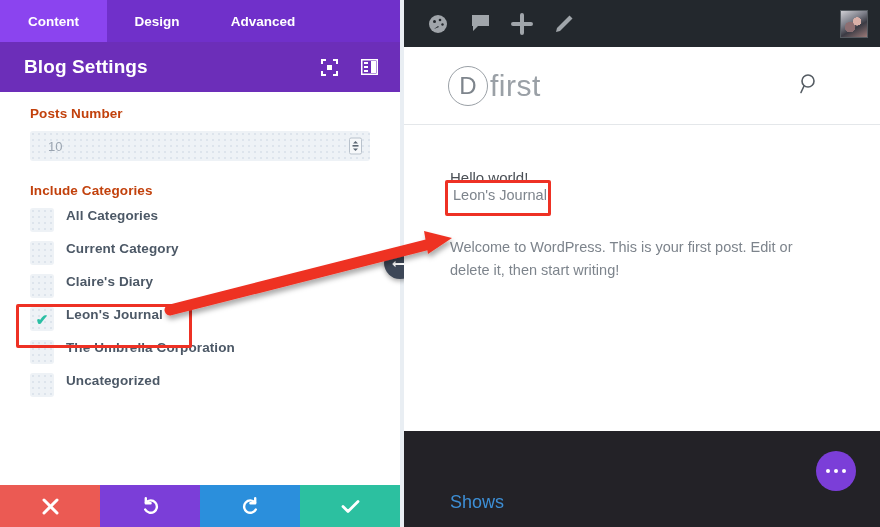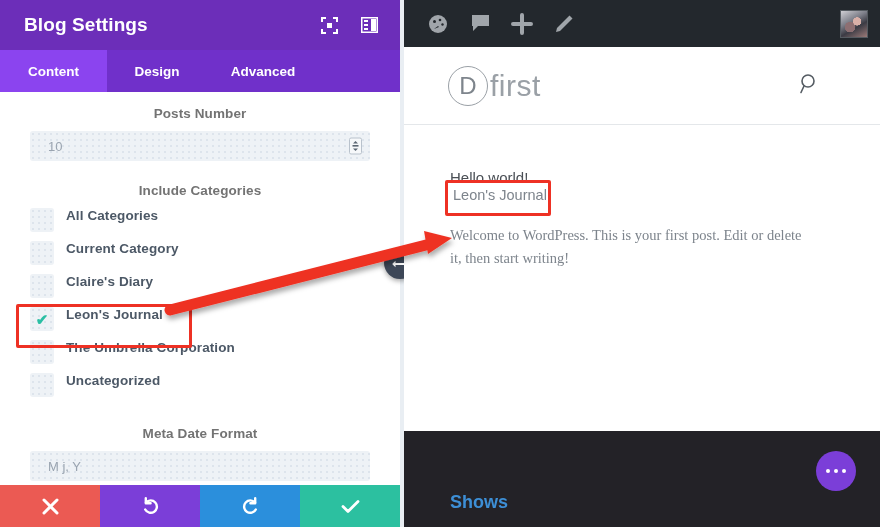--- a/index.html
+++ b/index.html
@@ -48,22 +48,22 @@
   .tab.active { background: #8b44ef; }
 
   #panel-body {
     position: absolute; top: 92px; left: 0;
     width: 400px; height: 393px;
     background: #ffffff;
     padding: 14px 30px 0 30px;
     overflow: hidden;
   }
   .field-label {
-    font-size: 13.5px; color: #737373; font-weight: bold;
-    margin-bottom: 10px; letter-spacing: .1px; text-align: center;
+    font-size: 13.5px; color: #c2410c; font-weight: bold;
+    margin-bottom: 10px; letter-spacing: .1px;
   }
   .text-input {
     position: relative;
     height: 30px; border-radius: 3px;
     background-color: #eef2f6;
     background-image: radial-gradient(#dde4ec 0.8px, transparent 0.9px);
     background-size: 6px 6px;
     display: flex; align-items: center;
     padding: 0 18px;
     font-size: 13px; color: #9aa4b0;
@@ -213,34 +213,33 @@
     font-size: 14.5px; color: #7d848c;
     padding: 1px 3px;
   }
   #post-meta::after {
     content: ""; position: absolute;
     left: -5px; top: -6px; width: 100px; height: 30px;
     border: 3px solid #ee3124; border-radius: 2px;
     pointer-events: none;
   }
   #post-excerpt {
-    margin-top: 20px;
+    margin-top: 32px;
     font-size: 14.5px; color: #7d848c; line-height: 1.6;
     max-width: 360px;
-    font-family: Liberation Serif, serif;
   }
 
   #dark-footer {
     position: absolute; left: 0; bottom: 0;
     width: 476px; height: 96px;
     background: #232227;
   }
   #shows-label {
     position: absolute; left: 46px; bottom: 14px;
-    font-size: 18px; color: #3d8fd6; font-weight: bold;
+    font-size: 18px; color: #3d8fd6; font-weight: normal;
     cursor: pointer;
   }
   #fab {
     position: absolute; right: 24px; bottom: 36px;
     width: 40px; height: 40px; border-radius: 50%;
     background: #7b3ed8;
     display: flex; align-items: center; justify-content: center;
     cursor: pointer;
   }
   .fab-dot {
@@ -254,46 +253,46 @@
     width: 880px; height: 527px;
     pointer-events: none;
   }
 </style>
 </head>
 <body>
 
 <div id="app">
 
   <div id="settings-panel">
+
+    <div id="panel-tabs">
+      <div class="tab t0 active">Content</div>
+      <div class="tab t1">Design</div>
+      <div class="tab t2">Advanced</div>
+    </div>
 
     <div id="panel-header">
       <div id="panel-title">Blog Settings</div>
 
       <div class="hdr-icon">
         <svg width="17" height="17" viewBox="0 0 17 17">
           <path d="M1,5 L1,1 L5,1 M12,1 L16,1 L16,5 M16,12 L16,16 L12,16 M5,16 L1,16 L1,12" fill="none" stroke="#ffffff" stroke-width="2"></path>
           <rect x="6" y="6" width="5" height="5" fill="#ffffff"></rect>
         </svg>
       </div>
 
       <div class="hdr-icon">
         <svg width="17" height="16" viewBox="0 0 17 16">
           <rect x="0.5" y="0.5" width="16" height="15" fill="none" stroke="#ffffff" stroke-width="2"></rect>
           <rect x="10" y="2" width="5" height="12" fill="#ffffff"></rect>
           <rect x="3" y="3" width="4" height="2" fill="#ffffff"></rect>
           <rect x="3" y="7" width="4" height="2" fill="#ffffff"></rect>
           <rect x="3" y="11" width="4" height="2" fill="#ffffff"></rect>
         </svg>
       </div>
-    </div>
-
-    <div id="panel-tabs">
-      <div class="tab t0 active">Content</div>
-      <div class="tab t1">Design</div>
-      <div class="tab t2">Advanced</div>
     </div>
 
     <div id="panel-body">
 
       <div>
         <div class="field-label">Posts Number</div>
         <div class="text-input">
           <span>10</span>
           <span class="stepper-icon">
             <svg width="7" height="11" viewBox="0 0 7 11">
@@ -334,26 +333,20 @@
           <span class="cat-box"></span>
           <span class="cat-label">The Umbrella Corporation</span>
         </div>
 
         <div class="cat-row">
           <span class="cat-box"></span>
           <span class="cat-label">Uncategorized</span>
         </div>
       </div>
 
-      <div id="meta-block">
-        <div class="field-label">Meta Date Format</div>
-        <div class="text-input">
-          <span>M j, Y</span>
-        </div>
-      </div>
 
     </div>
 
     <div id="panel-footer">
       <div class="foot-btn fb-cancel">
         <svg width="17" height="17" viewBox="0 0 17 17">
           <path d="M2,2 L15,15 M15,2 L2,15" stroke="#ffffff" stroke-width="3" stroke-linecap="round"></path>
         </svg>
       </div>
       <div class="foot-btn fb-undo">

